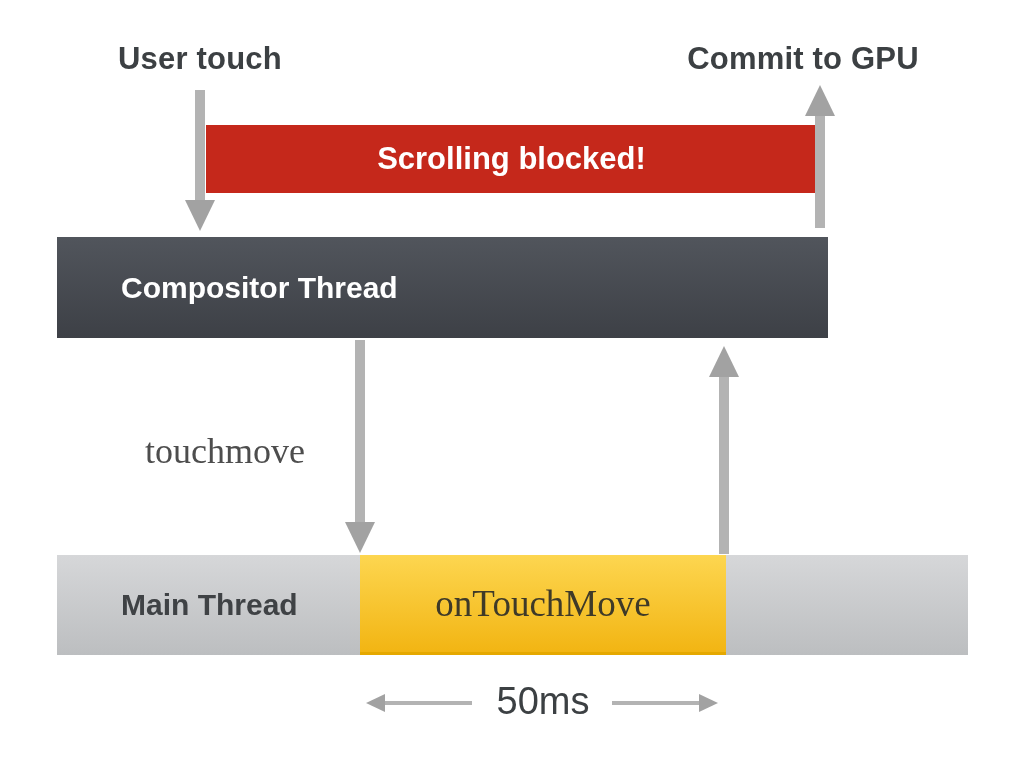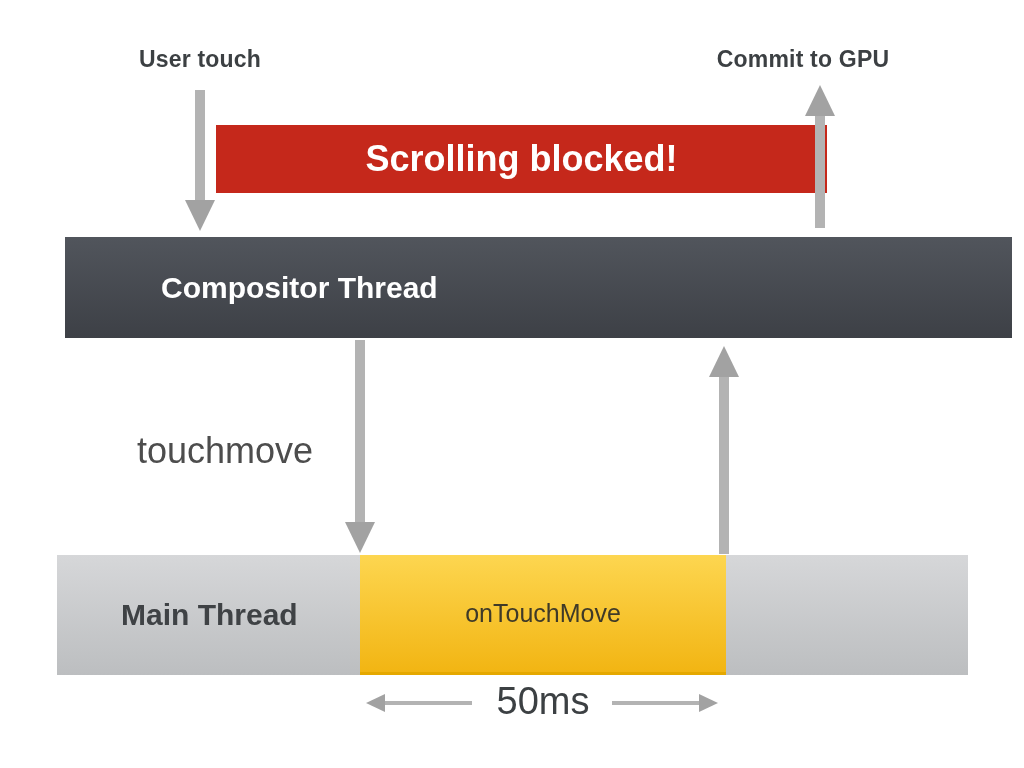--- a/index.html
+++ b/index.html
@@ -22,65 +22,64 @@
   .canvas{
     position:relative;
     width:1024px;height:768px;
     background:#ffffff;
     overflow:hidden;
     font-family:"Liberation Sans", sans-serif;
   }
   .heading{
     position:absolute;
     font-weight:bold;
-    font-size:23px;
+    font-size:31px;
     line-height:38px;
     color:var(--heading-text);
     text-align:center;
     letter-spacing:0.2px;
   }
   .mono{
-    font-family:Liberation Sans, sans-serif;
+    font-family:Liberation Serif, serif;
   }
   
   .banner{
     position:absolute;
     left:206px;top:125px;width:611px;height:68px;
     background:var(--blocked-bar);
     display:flex;align-items:center;justify-content:center;
     color:var(--banner-text);
-    font-weight:bold;font-size:36px;
+    font-weight:bold;font-size:31px;
     z-index:1;
-    margin-left:10px;
   }
   .compositor{
     position:absolute;
-    left:65px;top:237px;width:947px;height:101px;
+    left:57px;top:237px;width:771px;height:101px;
     background:linear-gradient(to bottom, var(--compositor-top), var(--compositor-bottom));
     display:flex;align-items:center;
     color:#ffffff;font-weight:bold;font-size:30px;
-    padding-left:96px;box-sizing:border-box;
+    padding-left:64px;box-sizing:border-box;
   }
   .mainbar{
     position:absolute;
-    left:57px;top:555px;width:911px;height:120px;
+    left:57px;top:555px;width:911px;height:100px;
     background:linear-gradient(to bottom, var(--main-top), var(--main-bottom));
     display:flex;align-items:center;
     color:var(--bar-text-dark);font-weight:bold;font-size:30px;
     padding-left:64px;box-sizing:border-box;
   }
   .busy{
     position:absolute;
     left:303px;top:0;width:366px;height:100%;
     background:linear-gradient(to bottom, var(--busy-top), var(--busy-bottom));
     border-bottom:3px solid var(--busy-edge);
     box-sizing:border-box;
     display:flex;align-items:center;justify-content:center;
     font-weight:normal;
-    font-size:25px;color:#3f3a28;
+    font-size:37px;color:#3f3a28;
   }
   .event-label{
     position:absolute;
     left:110px;top:430px;width:230px;
     font-size:36px;color:var(--mono-text);
     text-align:center;
   }
   
   .varrow{
     position:absolute;width:30px;

